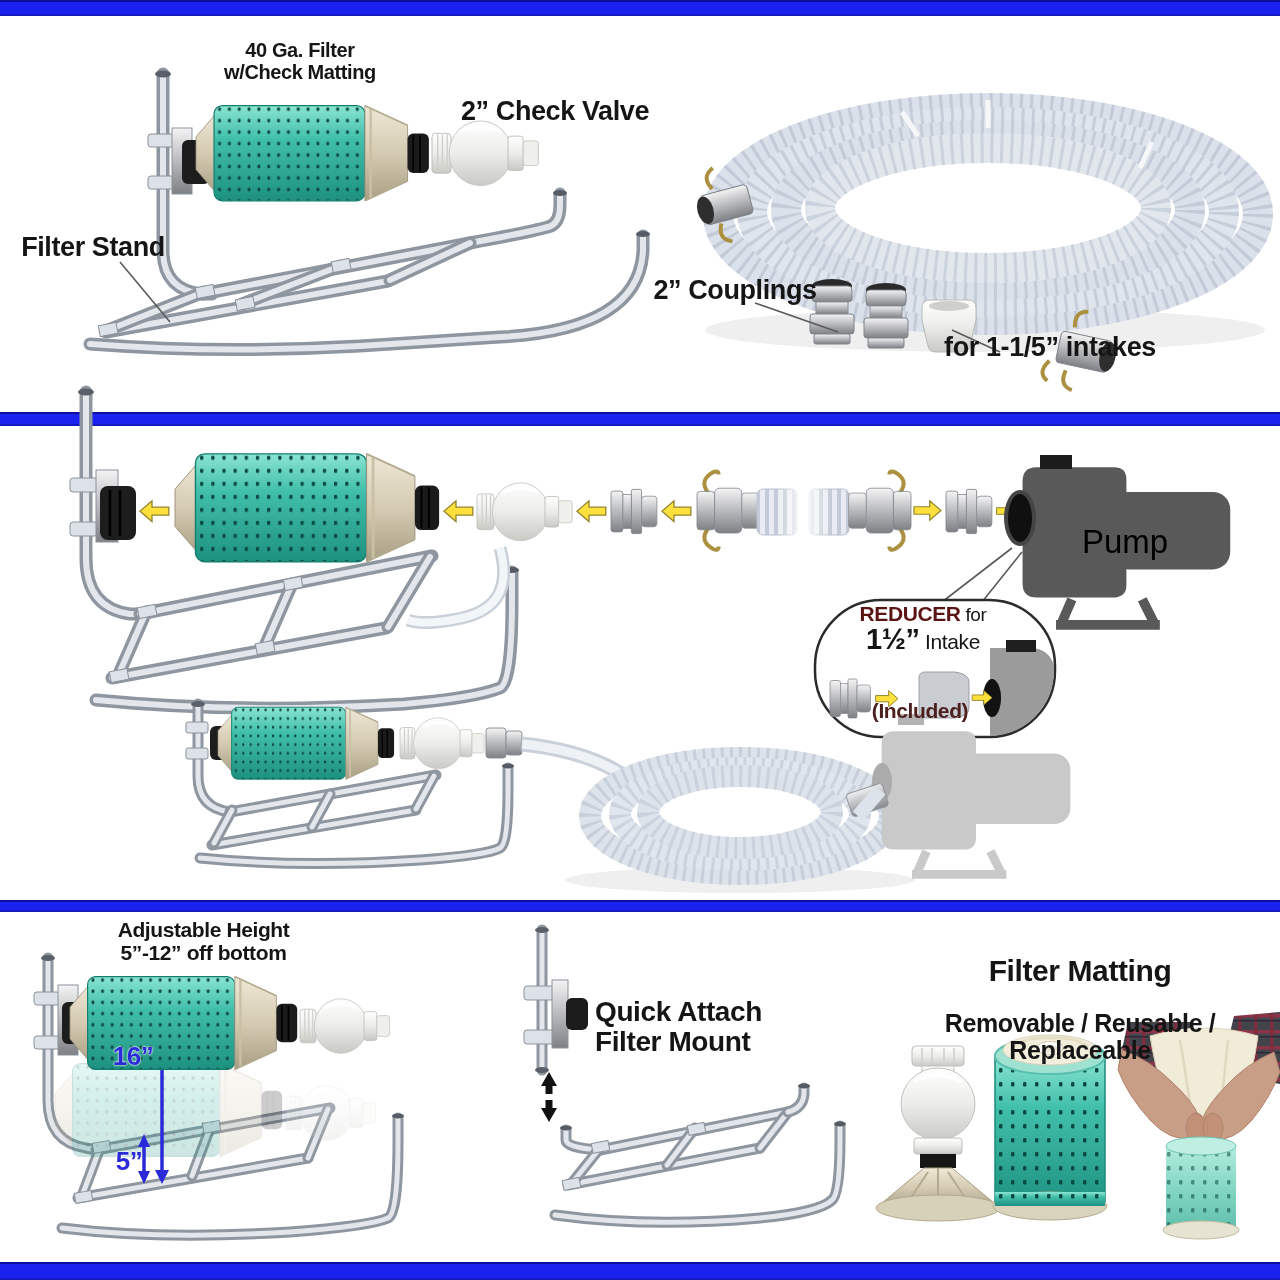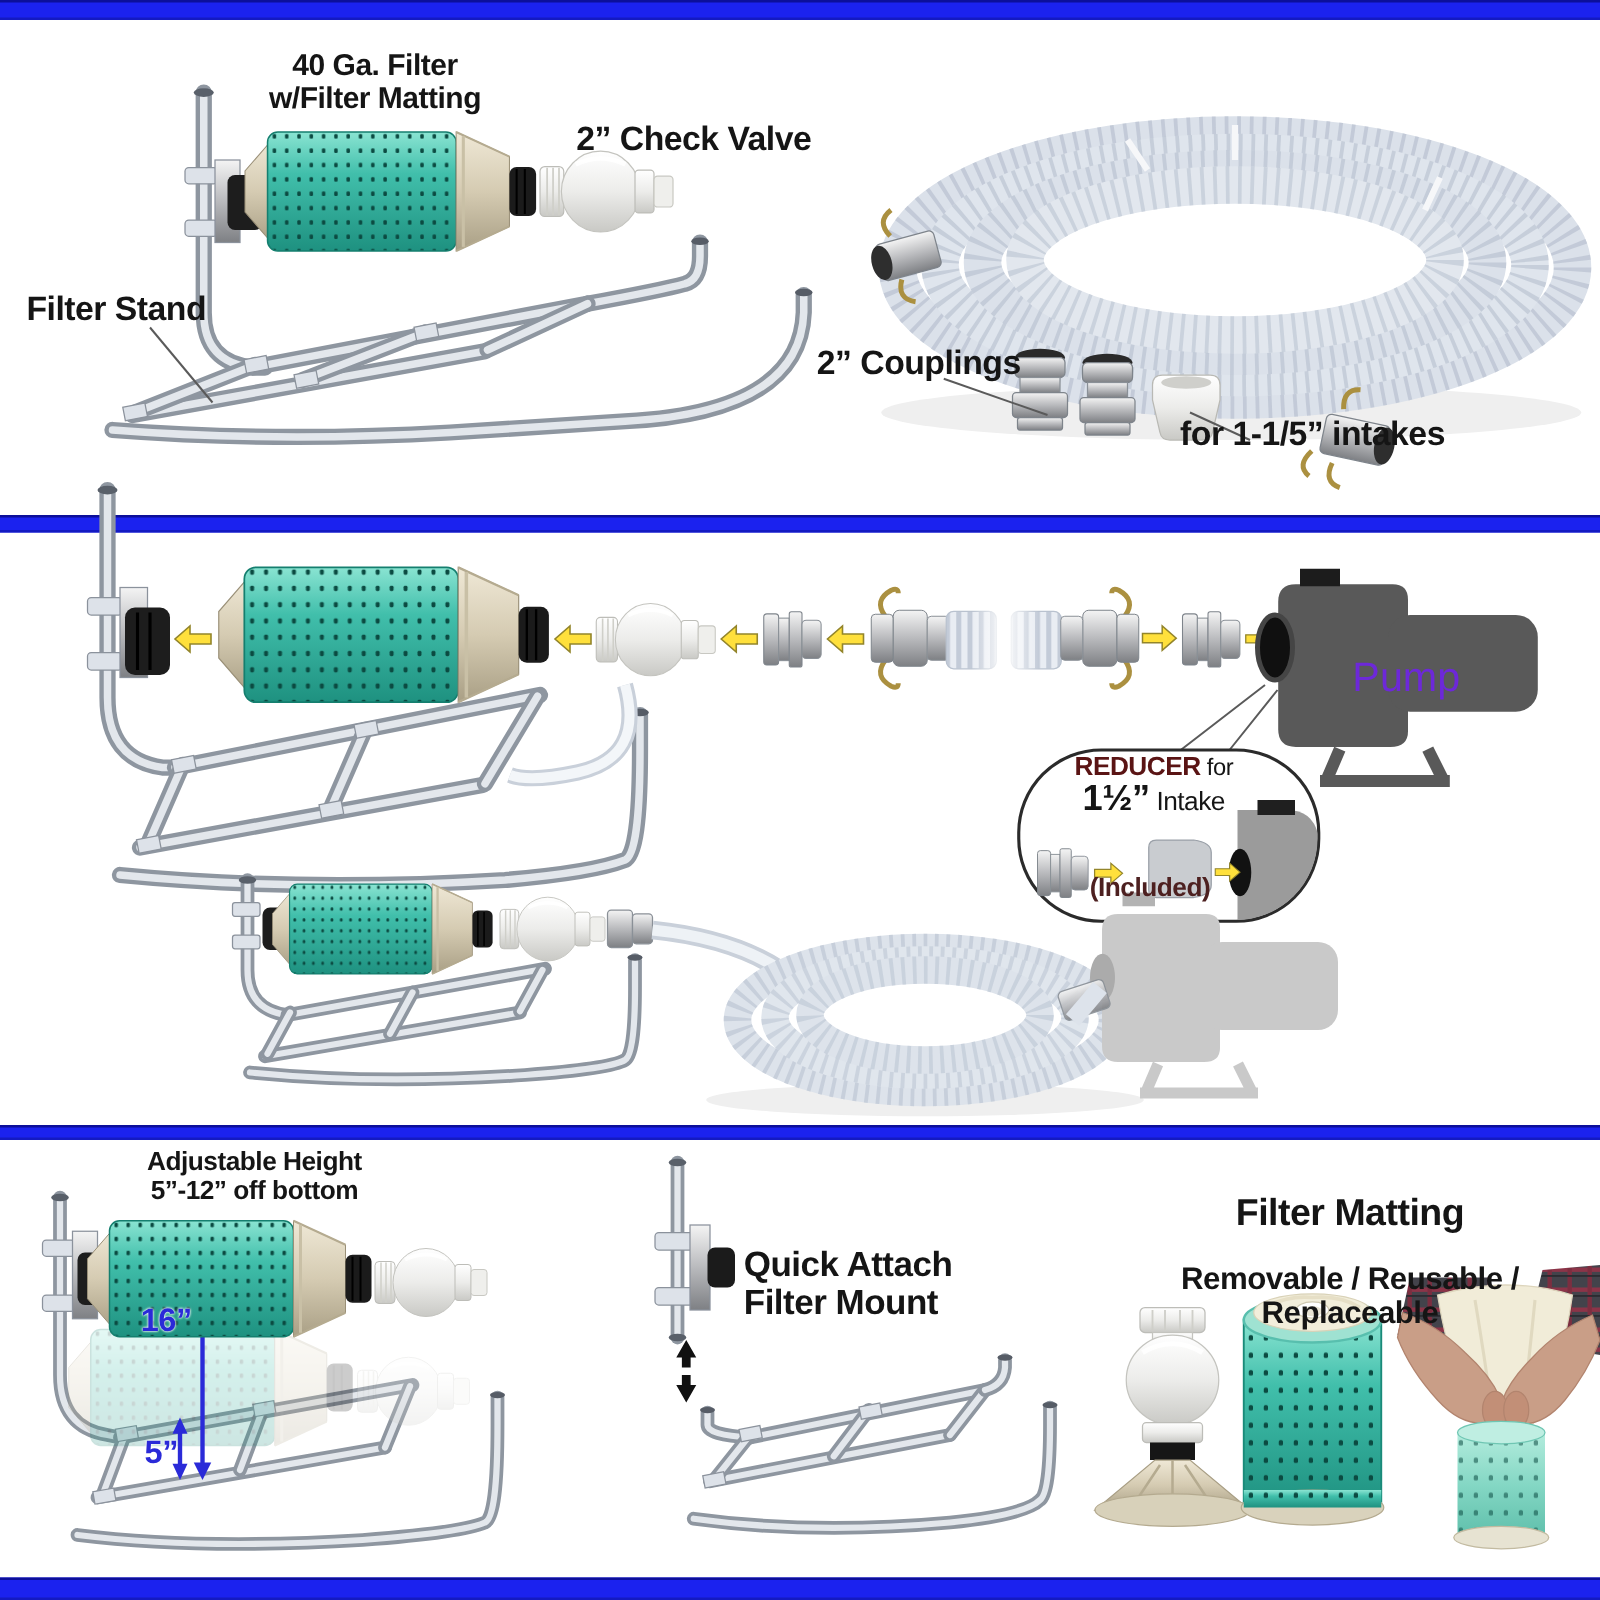--- a/index.html
+++ b/index.html
@@ -456,32 +456,32 @@
         <ellipse cx="1196" cy="1128" rx="10" ry="15" fill="#c28f77" stroke="#b2846e"></ellipse>
         <ellipse cx="1213" cy="1128" rx="10" ry="15" fill="#c28f77" stroke="#b2846e"></ellipse>
         <rect x="1166" y="1146" width="70" height="84" fill="url(#gTealLight)"></rect>
         <rect x="1166" y="1146" width="70" height="84" fill="url(#pDots)" opacity=".55"></rect>
         <ellipse cx="1201" cy="1146" rx="35" ry="9" fill="#bfeee2" stroke="#6fc6b3"></ellipse>
         <ellipse cx="1201" cy="1230" rx="38" ry="9" fill="#e7e3d2" stroke="#c2baa0"></ellipse>
       </g>
     </g>
   </svg>
 
-  <div class="lbl" style="left:150px;top:40px;width:300px;font-size:24px;">
+  <div class="lbl" style="left:150px;top:40px;width:300px;font-size:20px;">
     <div>40 Ga. Filter</div>
-    <div>w/Filter Matting</div>
+    <div>w/Check Matting</div>
   </div>
   <div class="lbl" style="left:450px;top:97px;width:210px;font-size:27px;">2” Check Valve</div>
   <div class="lbl" style="left:18px;top:233px;width:150px;font-size:27px;">Filter Stand</div>
   <div class="lbl" style="left:650px;top:276px;width:170px;font-size:27px;">2” Couplings</div>
   <div class="lbl" style="left:900px;top:333px;width:300px;font-size:27px;">
     <div>for 1-1/5” intakes</div>
   </div>
 
-  <div class="lbl" style="left:1050px;top:524px;width:150px;font-size:33px;font-weight:400;color:#6d28d9;letter-spacing:0;">Pump</div>
+  <div class="lbl" style="left:1050px;top:524px;width:150px;font-size:33px;font-weight:400;color:#000000;letter-spacing:0;">Pump</div>
   <div class="lbl" style="left:828px;top:603px;width:190px;font-size:19px;font-weight:400;"><b style="color:#5a1414;font-size:21px;">REDUCER</b><span> for</span></div>
   <div class="lbl" style="left:828px;top:624px;width:190px;font-size:21px;font-weight:400;"><b style="font-size:29px;">1½”</b><span> Intake</span></div>
   <div class="lbl" style="left:840px;top:700px;width:160px;font-size:21px;font-weight:700;color:#4d2020;">(Included)</div>
 
   <div class="lbl" style="left:96px;top:919px;width:215px;font-size:21px;">
     <div>Adjustable Height</div>
     <div>5”-12” off bottom</div>
   </div>
   <div class="lbl dim" style="left:108px;top:1042px;width:50px;font-size:26px;">16”</div>
   <div class="lbl dim" style="left:108px;top:1147px;width:42px;font-size:26px;">5”</div>

